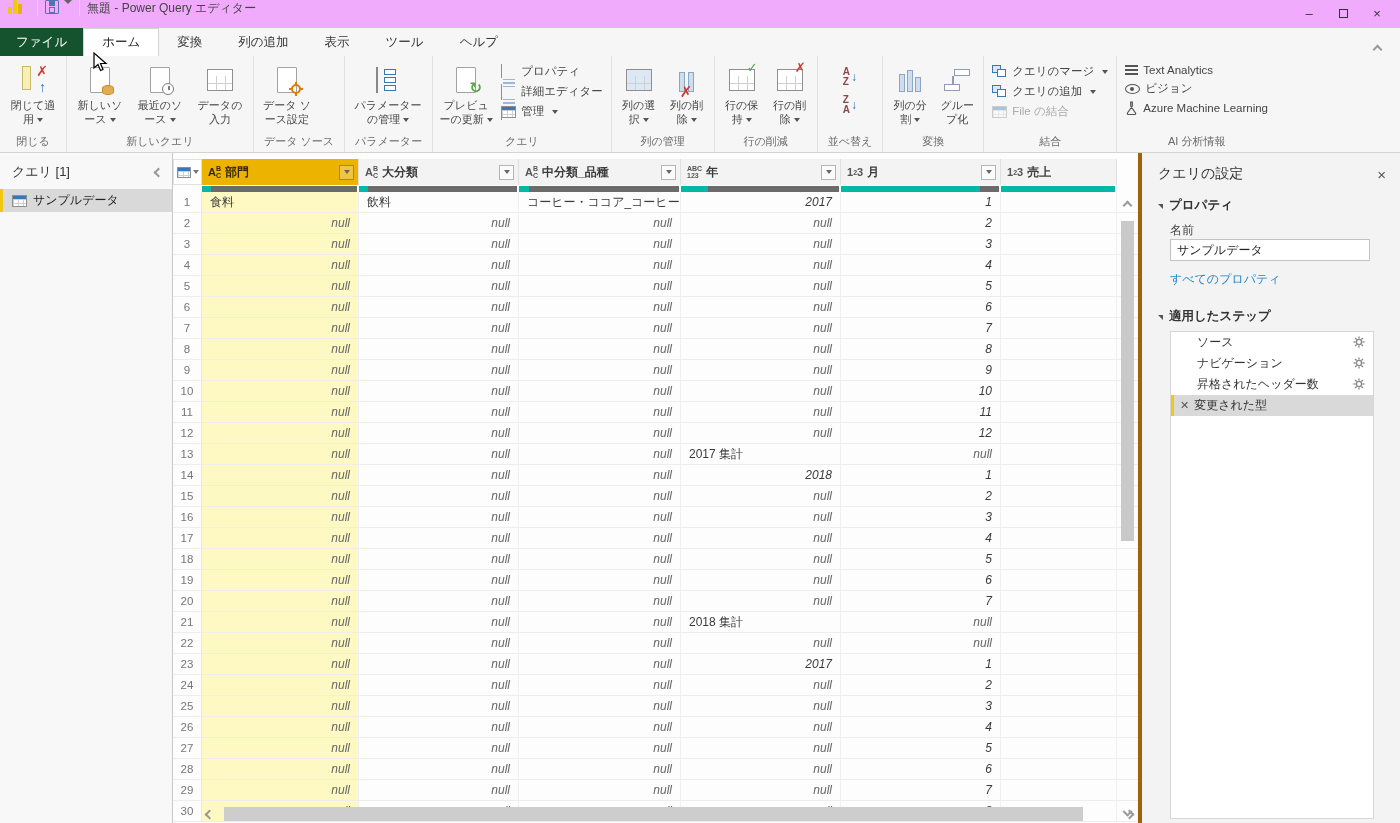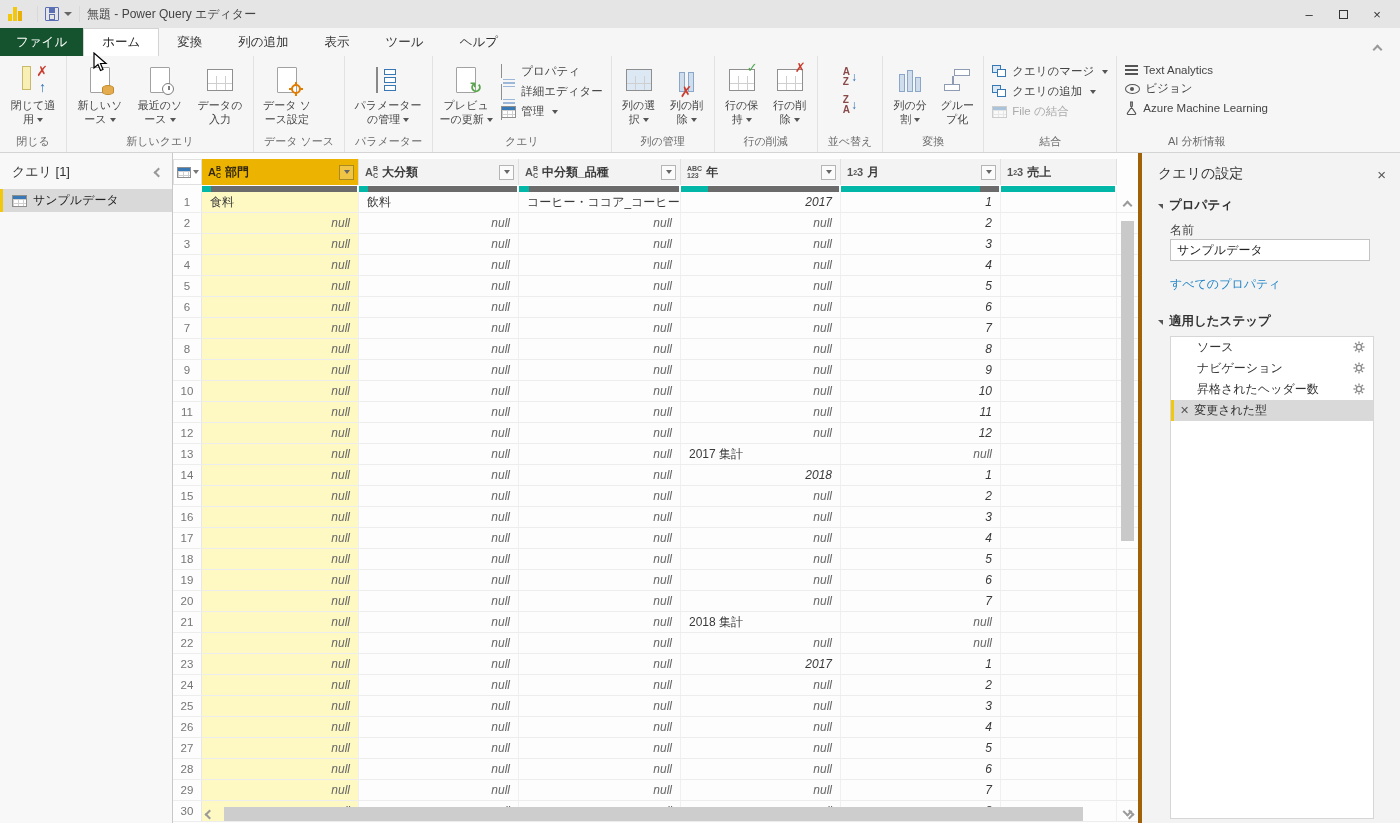--- a/index.html
+++ b/index.html
@@ -1,20 +1,20 @@
 <!DOCTYPE html>
 <html><head>
 <meta charset="utf-8">
 <style>
 *{margin:0;padding:0;box-sizing:border-box;font-family:"Liberation Sans","DejaVu Sans",sans-serif}
 html,body{width:1400px;height:823px;overflow:hidden;background:#fff}
 #app{position:relative;width:1400px;height:823px;background:#fff;color:#333;font-size:12px}
 
 
-.titlebar{height:28px;display:flex;align-items:center;background:#e5e5e5;padding:0 6px;font-size:12px;color:#444}
+.titlebar{height:28px;display:flex;align-items:flex-start;background:#f0abfc;padding:0 6px;font-size:12px;color:#444}
 .pbi-logo{width:16px;height:14px;display:flex;align-items:flex-end;gap:1px;margin:0 6px 0 2px}
 .pbi-logo i{display:block;background:#F2C80F;width:4px}
 .pbi-logo i:nth-child(1){height:7px}.pbi-logo i:nth-child(2){height:14px}.pbi-logo i:nth-child(3){height:10px;background:#E8B109}
 .tb-sep{width:1px;height:16px;background:#d9d9d9;margin:0 7px}
 .save-ic{width:14px;height:14px;border:1.5px solid #5a6fb4;border-radius:1px;position:relative;display:inline-block}
 .save-ic::before{content:"";position:absolute;top:0;left:3px;right:3px;height:5px;background:#5a6fb4}
 .save-ic::after{content:"";position:absolute;bottom:0;left:3px;right:3px;height:4px;border:1px solid #5a6fb4}
 .caret{display:inline-block;width:0;height:0;border-left:4px solid transparent;border-right:4px solid transparent;border-top:4px solid #666;margin-left:5px}
 .win-btns{margin-left:auto;display:flex}
 .win-btn{width:34px;height:26px;display:flex;align-items:center;justify-content:center;color:#333;font-size:13px;cursor:default}
@@ -136,21 +136,21 @@
 
 
 .spanel{width:262px;border-left:4px solid #a16207;background:#f3f3f3;flex:none;display:flex;flex-direction:column;padding:0 0 0 0}
 .spanel-h{display:flex;align-items:center;justify-content:space-between;padding:12px 14px 6px 16px;font-size:14px;color:#333}
 .sclose{color:#555;font-size:15px}
 .ssec{padding:8px 16px 0}
 .ssec-h{display:flex;align-items:center;gap:6px;font-size:12.5px;font-weight:bold;color:#333}
 .tri{width:0;height:0;border-left:5px solid transparent;border-top:5px solid #555;transform:translateY(1px)}
 .slabel{font-size:12px;color:#444;margin:8px 0 0 12px}
 .sinput{width:200px;margin-left:12px;height:22px;border:1px solid #c3c3c3;background:#fff;font-size:12px;padding:0 6px;color:#222}
-.slink{display:block;margin:15px 0 2px 12px;color:#1F84C7;font-size:12px;text-decoration:none}
+.slink{display:block;margin:10px 0 2px 12px;color:#1F84C7;font-size:12px;text-decoration:none}
 .steps-box{margin:6px 10px 0 12px;background:#fff;border:1px solid #d6d6d6;flex:1}
 .step{display:flex;align-items:center;height:21px;padding-left:26px;font-size:12px;color:#333;position:relative}
 .step.selected{background:#d9d9d9;border-left:3px solid #F2C80F;padding-left:6px}
 .step .delx{color:#555;font-size:11px;margin-right:5px}
 .step .gear{position:absolute;right:8px;top:4px}
 
 
 .cursor{position:absolute;left:93px;top:52px;z-index:99;pointer-events:none}
 </style>
 </head>

